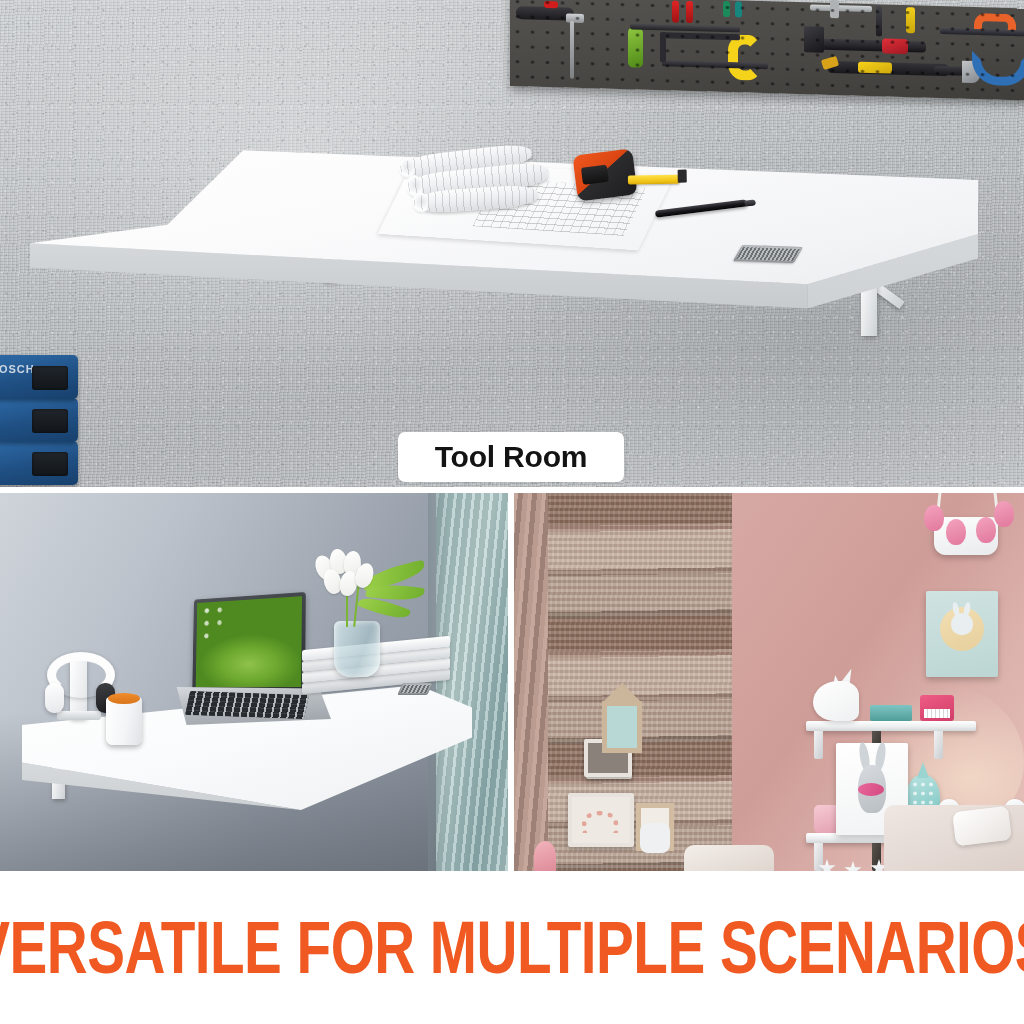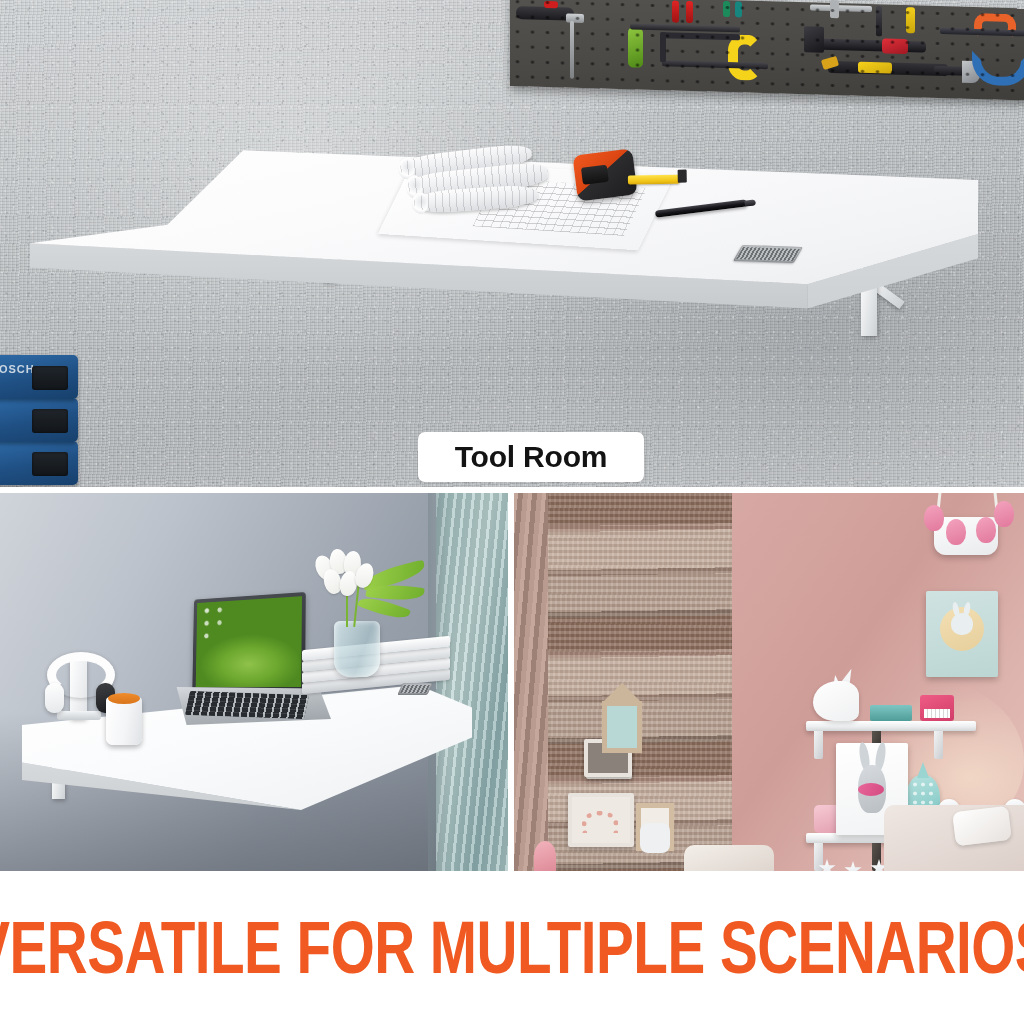--- a/index.html
+++ b/index.html
@@ -314,21 +314,21 @@
     background:linear-gradient(160deg,#efe7e2,#dccfc9); border-radius:10px 0 0 0; }
   .kids-bed .pillow { position:absolute; right:14px; top:4px; width:56px; height:34px;
     border-radius:8px; transform:rotate(-7deg);
     background:linear-gradient(150deg,#ffffff,#e7e2de); box-shadow:0 2px 4px rgba(0,0,0,.18); }
 
   
   .label-chip { position:absolute; background:#ffffff; border-radius:7px;
     display:flex; align-items:center; justify-content:center;
     color:#131313; font-weight:bold; letter-spacing:-0.2px;
     box-shadow:0 1px 4px rgba(0,0,0,.10); z-index:20; }
-  #label-tool { left:418px; top:432px; width:226px; height:50px; font-size:30px; }
+  #label-tool { left:398px; top:432px; width:226px; height:50px; font-size:30px; }
 
   
   #headline-band { position:absolute; left:0; top:871px; width:1024px; height:153px;
     background:#ffffff; display:flex; align-items:center; justify-content:center; }
   #headline { font-size:55px; font-weight:bold; letter-spacing:-0.5px;
     transform:scaleX(1.03) scaleY(1.34); transform-origin:center;
     white-space:nowrap; }
 </style>
 </head>
 <body>

